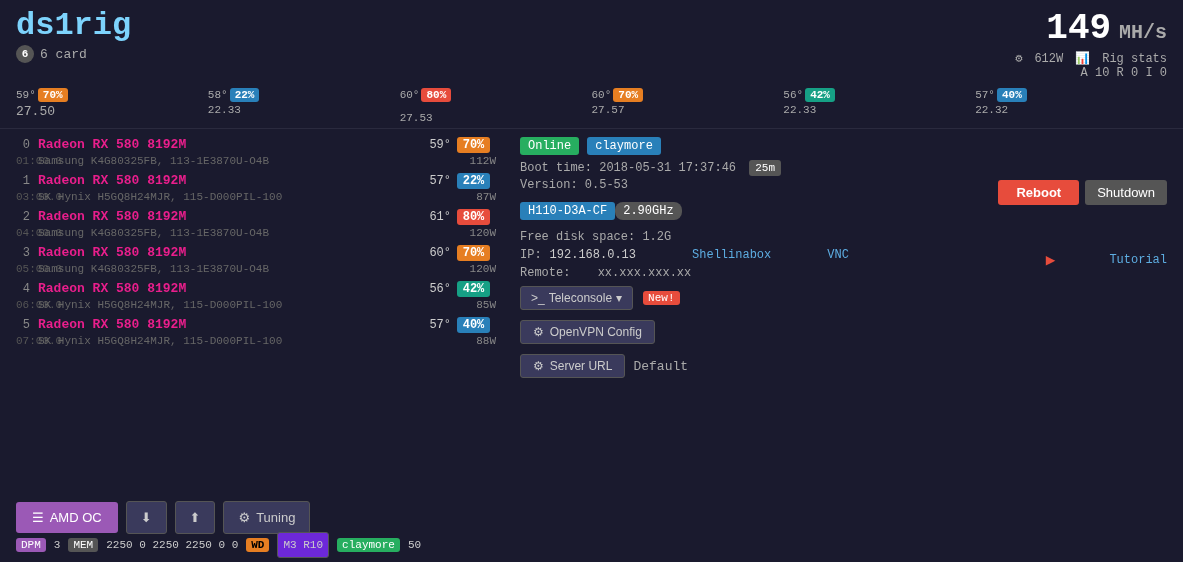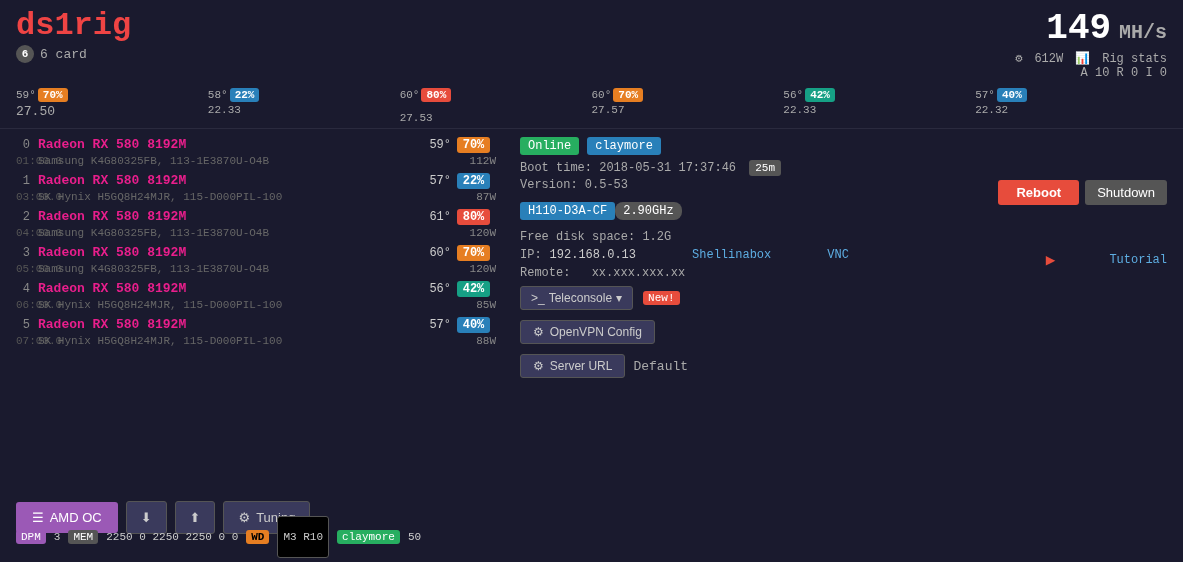--- a/index.html
+++ b/index.html
@@ -15,21 +15,21 @@
     .top-bar {
       display: flex;
       justify-content: space-between;
       align-items: flex-start;
       padding: 8px 16px 4px 16px;
       background: #1a1a2e;
     }
     .rig-title {
       font-size: 32px;
       font-weight: bold;
-      color: #ef4444;
+      color: #7dd3fc;
       line-height: 1.1;
     }
     .rig-subtitle {
       display: flex;
       align-items: center;
       gap: 6px;
       font-size: 13px;
       color: #aaa;
       margin-top: 2px;
     }
@@ -344,21 +344,21 @@
       bottom: 4px;
       left: 16px;
       display: flex;
       gap: 8px;
       align-items: center;
       font-size: 11px;
     }
     .dpm-badge { background: #9b59b6; padding: 1px 5px; border-radius: 3px; color: #fff; }
     .mem-badge { background: #555; padding: 1px 5px; border-radius: 3px; color: #fff; }
     .wd-badge { background: #e67e22; padding: 1px 5px; border-radius: 3px; color: #000; font-weight: bold; }
-    .m3-badge { background: #000000; border: 1px solid #555; padding: 14px 5px; border-radius: 3px; color: #ccc; }
+    .m3-badge { background: #6d28d9; border: 1px solid #555; padding: 6px 5px; border-radius: 3px; color: #ccc; }
     .claymore-badge { background: #27ae60; padding: 1px 5px; border-radius: 3px; color: #fff; }
     .gear-icon { font-size: 12px; }
   </style>
 </head>
 <body>
 
 <div style="position:relative; width:1183px; min-height:562px;">
 
   <div class="top-bar">
     <div>
@@ -542,21 +542,21 @@
       </div>
       <div class="info-line">Free disk space: 1.2G</div>
       <div class="ip-row">
         <span>IP:</span>
         <span style="color:#ccc;">192.168.0.13</span>
         <span class="link-btn">Shellinabox</span>
         <span class="link-btn">VNC</span>
       </div>
       <div class="remote-row">
         <span>Remote:</span>
-        <span style="margin-left:14px;">xx.xxx.xxx.xx</span>
+        <span style="margin-left:20px;">xx.xxx.xxx.xx</span>
       </div>
       <div style="display:flex;align-items:center;gap:10px;margin-bottom:6px;">
         <button class="teleconsole-btn">
           <span>&gt;_</span>
           <span>Teleconsole</span>
           <span>▾</span>
         </button>
         <span class="badge-new">New!</span>
       </div>
       <div style="margin-bottom:6px;">

